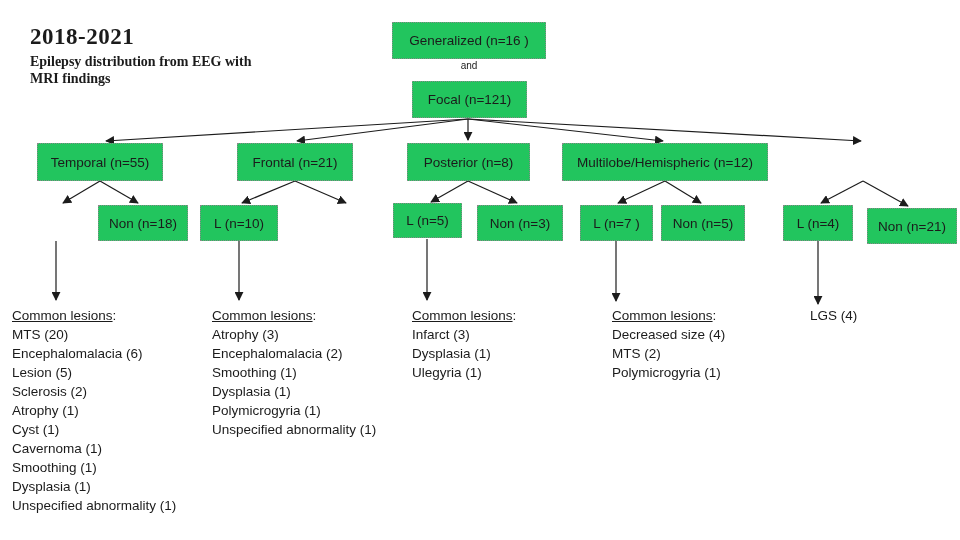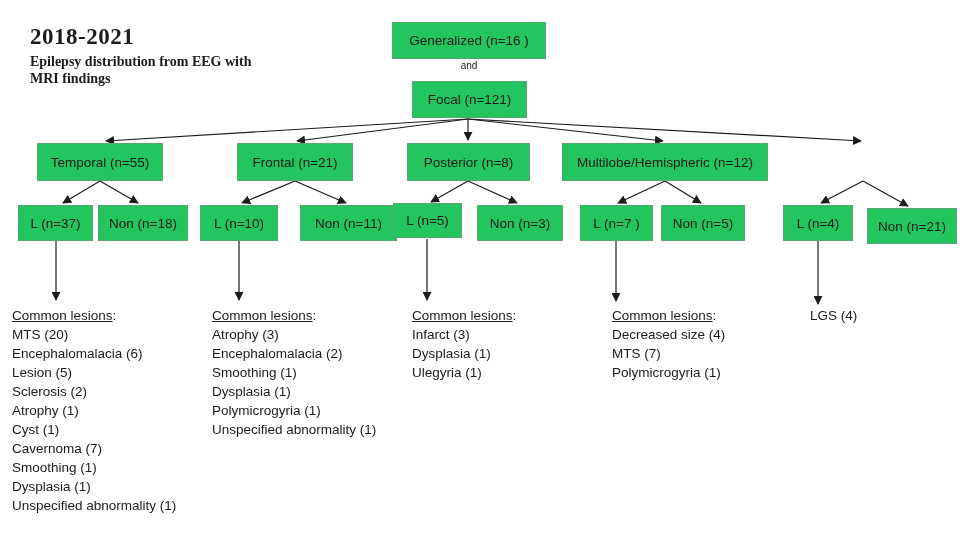--- a/index.html
+++ b/index.html
@@ -88,40 +88,38 @@
 
   <div class="box" style="left:392px; top:22px; width:154px; height:37px;">Generalized (n=16 )</div>
   <div class="connector-word" style="left:392px; top:60px; width:154px;">and</div>
   <div class="box" style="left:412px; top:81px; width:115px; height:37px;">Focal (n=121)</div>
 
   <div class="box" style="left:37px;  top:143px; width:126px; height:38px;">Temporal (n=55)</div>
   <div class="box" style="left:237px; top:143px; width:116px; height:38px;">Frontal (n=21)</div>
   <div class="box" style="left:407px; top:143px; width:123px; height:38px;">Posterior (n=8)</div>
   <div class="box" style="left:562px; top:143px; width:206px; height:38px;">Multilobe/Hemispheric (n=12)</div>
 
-  <div class="box" style="left:18px;  top:205px; width:75px; height:36px;">L (n=37)</div>
   <div class="box" style="left:98px;  top:205px; width:90px; height:36px;">Non (n=18)</div>
   <div class="box" style="left:200px; top:205px; width:78px; height:36px;">L (n=10)</div>
-  <div class="box" style="left:300px; top:205px; width:97px; height:36px;">Non (n=11)</div>
   <div class="box" style="left:393px; top:203px; width:69px; height:35px;">L (n=5)</div>
   <div class="box" style="left:477px; top:205px; width:86px; height:36px;">Non (n=3)</div>
   <div class="box" style="left:580px; top:205px; width:73px; height:36px;">L (n=7 )</div>
   <div class="box" style="left:661px; top:205px; width:84px; height:36px;">Non (n=5)</div>
   <div class="box" style="left:783px; top:205px; width:70px; height:36px;">L (n=4)</div>
   <div class="box" style="left:867px; top:208px; width:90px; height:36px;">Non (n=21)</div>
 
   <div class="lesion-list" style="left:12px; top:306px;">
     <div class="hdr"><span class="u">Common lesions</span><span>:</span></div>
     <div>MTS (20)</div>
     <div>Encephalomalacia (6)</div>
     <div>Lesion (5)</div>
     <div>Sclerosis (2)</div>
     <div>Atrophy (1)</div>
     <div>Cyst (1)</div>
-    <div>Cavernoma (7)</div>
+    <div>Cavernoma (1)</div>
     <div>Smoothing (1)</div>
     <div>Dysplasia (1)</div>
     <div>Unspecified abnormality (1)</div>
   </div>
 
   <div class="lesion-list" style="left:212px; top:306px;">
     <div class="hdr"><span class="u">Common lesions</span><span>:</span></div>
     <div>Atrophy (3)</div>
     <div>Encephalomalacia (2)</div>
     <div>Smoothing (1)</div>
@@ -133,19 +131,19 @@
   <div class="lesion-list" style="left:412px; top:306px;">
     <div class="hdr"><span class="u">Common lesions</span><span>:</span></div>
     <div>Infarct (3)</div>
     <div>Dysplasia (1)</div>
     <div>Ulegyria (1)</div>
   </div>
 
   <div class="lesion-list" style="left:612px; top:306px;">
     <div class="hdr"><span class="u">Common lesions</span><span>:</span></div>
     <div>Decreased size (4)</div>
-    <div>MTS (7)</div>
+    <div>MTS (2)</div>
     <div>Polymicrogyria (1)</div>
   </div>
 
   <div class="lgs-note" style="left:786px; top:308px;">LGS (4)</div>
 
 </div>
 
 </body></html>

